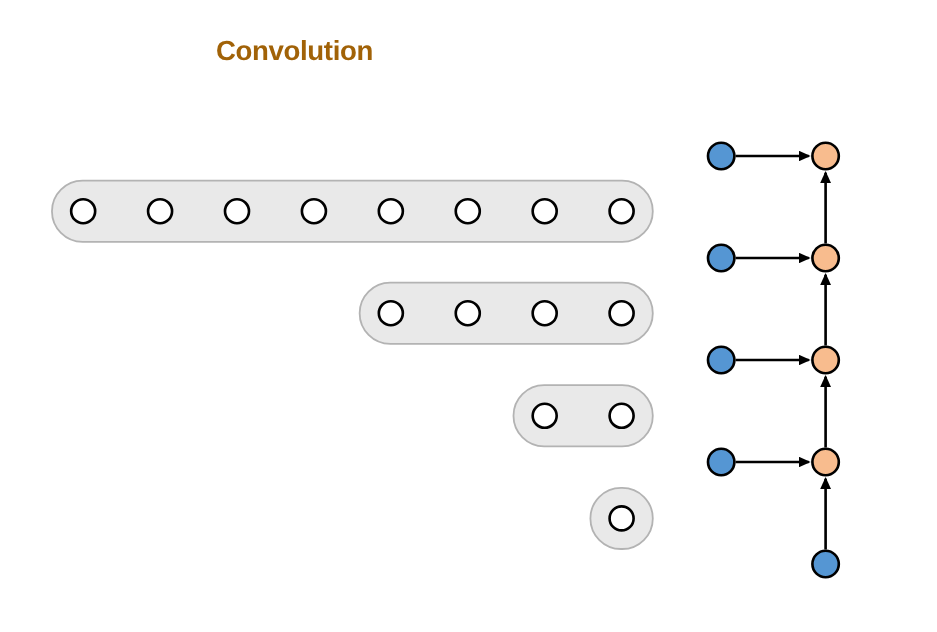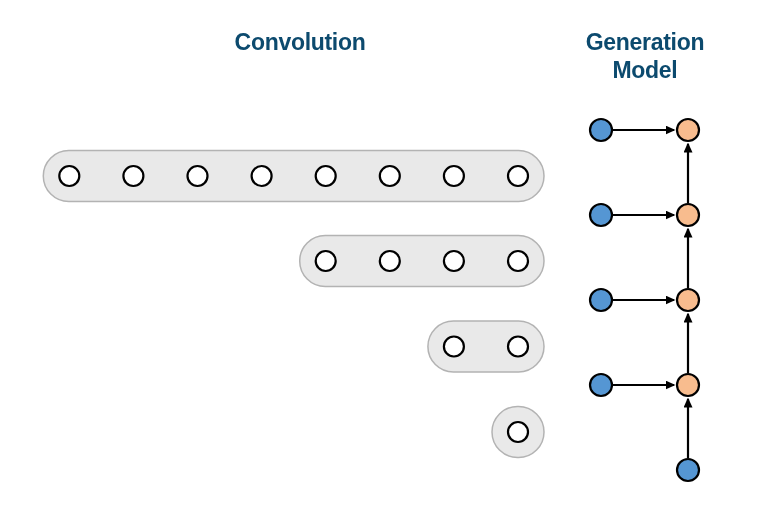--- a/index.html
+++ b/index.html
@@ -12,48 +12,44 @@
     position: relative;
     width: 781px;
     height: 527px;
     background: #ffffff;
     overflow: hidden;
   }
   .col-title {
     position: absolute;
     top: 28px;
     width: 240px;
-    text-align: center;
+    text-align: left;
     font-size: 23px;
     font-weight: bold;
     line-height: 28px;
     letter-spacing: -0.3px;
-    color: #0c4a6e;
+    color: #a16207;
   }
   .col-title.left  { left: 180px; }
   .col-title.right { left: 525px; }
   svg.diagram {
     position: absolute;
     left: 0;
     top: 0;
   }
 </style>
 </head>
 <body>
 
 <div class="canvas">
 
   <div class="col-title left">
     <div>Convolution</div>
   </div>
 
-  <div class="col-title right">
-    <div>Generation</div>
-    <div>Model</div>
-  </div>
 
   <svg class="diagram" id="diagram-svg" width="781" height="527" viewBox="0 0 781 527">
       <defs>
         <marker id="ah" markerWidth="10" markerHeight="9" refX="8.5" refY="4.5" orient="auto" markerUnits="userSpaceOnUse">
           <path d="M0,0 L10,4.5 L0,9 Z" fill="#000000"></path>
         </marker>
       </defs>
       <g>
         <rect x="43.30000000000007" y="150.5" width="500.69999999999993" height="51" rx="25.5" ry="25.5" fill="#E9E9E9" stroke="#B3B3B3" stroke-width="1.5"></rect>
         <circle cx="69.30000000000007" cy="176" r="10" fill="#FFFFFF" stroke="#000000" stroke-width="2.2"></circle>

